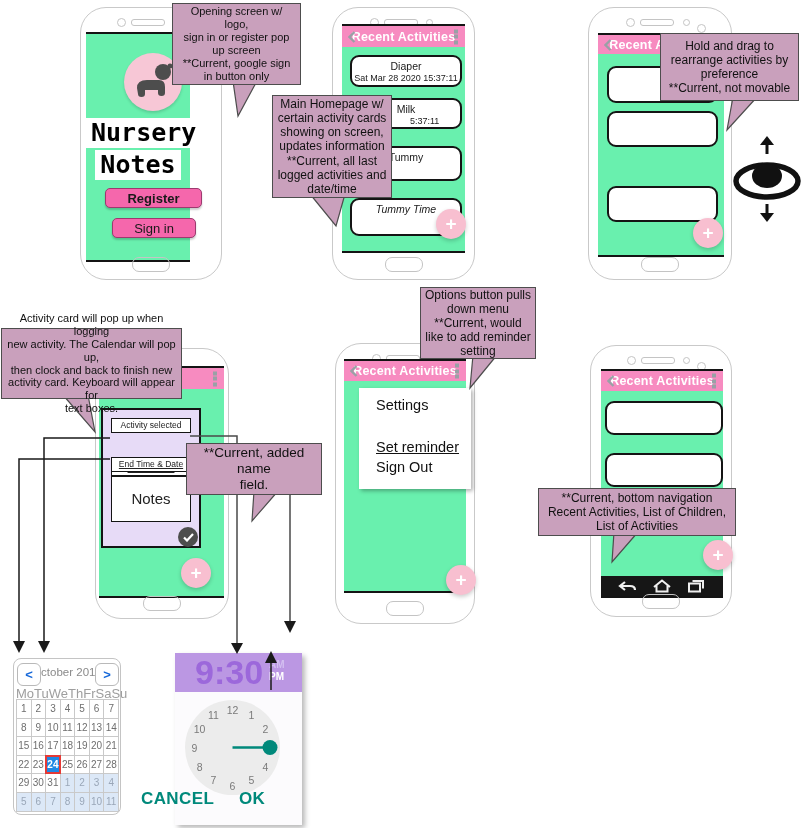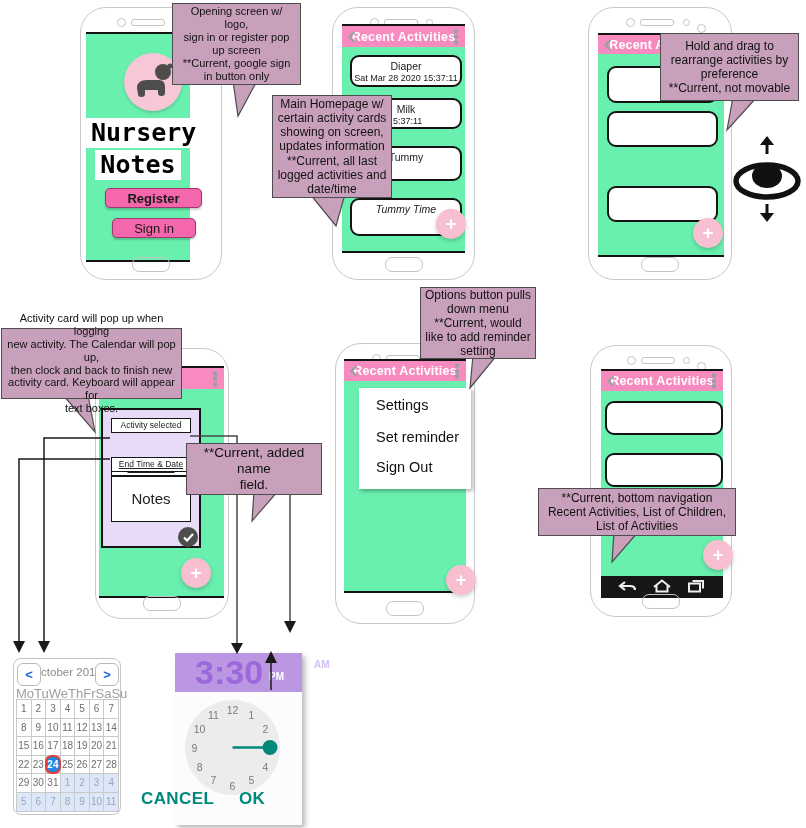--- a/index.html
+++ b/index.html
@@ -16,21 +16,21 @@
 
   .appbar{position:absolute;left:0;right:0;top:0;height:21px;background:#F78BC0;display:flex;align-items:center;}
   .chev{position:absolute;left:6px;top:50%;transform:translateY(-50%);}
   .abtitle{width:100%;text-align:center;color:#fff;font-weight:bold;font-size:12.5px;letter-spacing:.2px;}
   .kebab{position:absolute;right:7px;top:50%;transform:translateY(-50%);display:flex;flex-direction:column;gap:1.5px;}
   .kebab i{width:4px;height:4px;background:#9aa0a6;display:block;}
 
   .card{position:absolute;background:#fff;border:2px solid #141414;border-radius:9px;}
   .card .ct{display:block;text-align:center;font-size:10.5px;color:#1a1a1a;margin-top:3px;}
   .card .cs{display:block;text-align:center;font-size:9px;color:#1a1a1a;margin-top:1px;}
-  .card .cs.clip{text-align:left;padding-left:41px;}
+  .card .cs.clip{text-align:left;padding-left:58px;}
   .fab{position:absolute;width:30px;height:30px;border-radius:50%;background:#F8BFD0;color:#fff;
        font-size:19px;line-height:29px;text-align:center;font-weight:bold;
        box-shadow:0 2px 4px rgba(0,0,0,.2);z-index:2;}
 
   
   .p1{left:80px;top:7px;width:140px;height:271px;}
   .s1{left:5px;top:24px;width:104px;height:226px;}
   .logo{position:absolute;left:38px;top:19px;width:58px;height:58px;border-radius:50%;background:#F7C7D6;
         box-shadow:0 2px 3px rgba(0,0,0,.15);}
   .app-title{position:absolute;left:0;top:84px;width:100%;text-align:center;font-family:"DejaVu Sans Mono",monospace;
@@ -75,21 +75,21 @@
        display:flex;align-items:center;justify-content:center;}
   .p4 .fab{left:82px;top:190px;}
 
   
   .p5{left:335px;top:343px;width:138px;height:279px;}
   .s5{left:8px;top:15px;width:122px;height:230px;}
   .p5 .appbar{height:20px;}
   .menu{position:absolute;left:15px;top:27px;width:112px;height:101px;background:#fff;
         box-shadow:2px 2px 4px rgba(0,0,0,.3);}
   .mitem{position:absolute;left:17px;height:22px;font-size:14.5px;color:#111;line-height:22px;cursor:pointer;}
-  .mi1{top:6px;}.mi2{top:38px;}.mi3{top:68px;}
+  .mi1{top:6px;}.mi2{top:48px;text-decoration:underline;}.mi3{top:68px;}
   .p5 .fab{left:102px;top:204px;}
 
   
   .p6{left:590px;top:345px;width:140px;height:270px;}
   .s6{left:10px;top:23px;width:122px;height:225px;}
   .p6 .appbar{height:20px;}
   .p6 .cA{left:4px;top:30px;width:114px;height:30px;}
   .p6 .cB{left:4px;top:82px;width:114px;height:30px;}
   .p6 .fab{left:102px;top:169px;}
   .navbar{position:absolute;left:0;right:0;bottom:0;height:20px;background:#161616;
@@ -120,29 +120,29 @@
   .cal-prev{left:3px;}
   .cal-next{left:81px;}
   .cal-days{position:absolute;left:2px;top:27px;width:102px;display:flex;}
   .cal-days span{flex:1;text-align:center;font-size:13px;color:#9e9e9e;}
   .cal-grid{position:absolute;left:2px;top:40px;width:101px;display:grid;
             grid-template-columns:repeat(7,1fr);grid-auto-rows:17.6px;gap:1px;
             background:#c9c9c9;border:1px solid #c9c9c9;}
   .cal-cell{background:#fff;text-align:center;font-size:10px;color:#6e6e6e;line-height:17.6px;cursor:pointer;}
   .cal-cell.om{background:#DCE8F7;color:#9aa7b8;}
   .cal-cell.sel{background:#1E88E5;color:#fff;font-weight:bold;outline:2px solid #E53935;
-                outline-offset:-1px;position:relative;z-index:2;border-radius:6px;}
+                outline-offset:-1px;position:relative;z-index:2;}
 
   
   .clock{position:absolute;left:175px;top:653px;width:127px;height:172px;background:#FCFBFD;
          box-shadow:3px 3px 5px rgba(0,0,0,.28);}
   .clock-head{position:absolute;left:0;top:0;width:127px;height:39px;background:#BB97E3;}
   .clock-time{position:absolute;left:20px;top:0px;font-size:34px;font-weight:bold;color:#9C68DB;}
   .ampm{position:absolute;left:94px;top:6px;font-size:10px;font-weight:bold;line-height:12px;}
-  .am{color:#D3BFF0;display:block;margin-left:45px;}
+  .am{color:#D3BFF0;display:block;}
   .pm{color:#fff;display:block;}
   .clock-face{position:absolute;left:10px;top:47px;width:95px;height:95px;border-radius:50%;background:#ECECEC;}
   .clock-num{position:absolute;transform:translate(-50%,-50%);font-size:10.5px;color:#7a7a7a;}
   .hand-svg{position:absolute;left:10px;top:47px;}
   .dlg-btn{position:absolute;font-size:17px;font-weight:bold;color:#00897B;letter-spacing:.4px;z-index:3;cursor:pointer;}
   .btn-cancel{left:141px;top:789px;}
   .btn-ok{left:239px;top:789px;}
 
   .dragicon{position:absolute;left:732px;top:136px;z-index:2;}
 </style>
@@ -399,21 +399,21 @@
         <div class="cal-cell om">7</div>
         <div class="cal-cell om">8</div>
         <div class="cal-cell om">9</div>
         <div class="cal-cell om">10</div>
         <div class="cal-cell om">11</div>
       </div>
   </div>
 
   <div class="clock widget">
     <div class="clock-head">
-      <span class="clock-time">3:30</span>
+      <span class="clock-time">9:30</span>
       <span class="ampm">
         <span class="am">AM</span>
         <span class="pm">PM</span>
       </span>
     </div>
     <div class="clock-face" id="clock-face">
         <span class="clock-num" style="left: 66.5px; top: 14.591px;">1</span>
         <span class="clock-num" style="left: 80.409px; top: 28.5px;">2</span>
         <span class="clock-num" style="left: 85.5px; top: 47.5px;">3</span>
         <span class="clock-num" style="left: 80.409px; top: 66.5px;">4</span>

